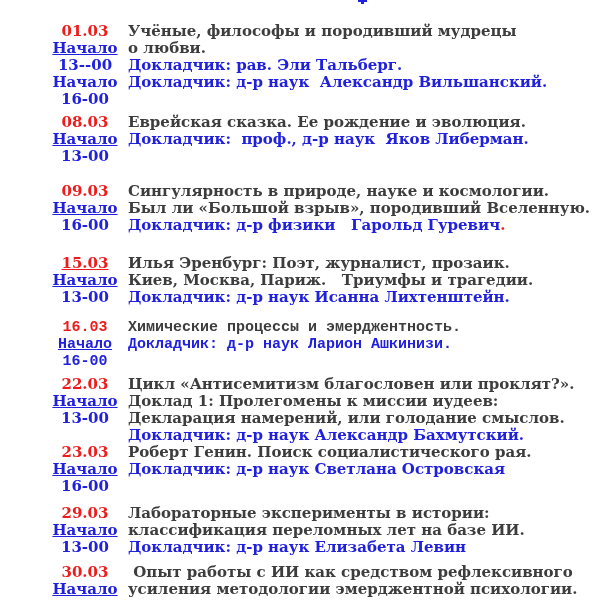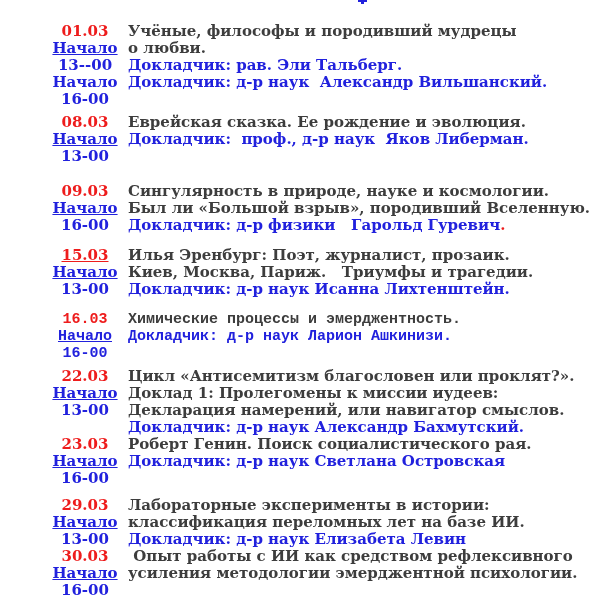--- a/index.html
+++ b/index.html
@@ -69,21 +69,21 @@
         </div>
         <div class="event-row">
           <div class="cell-left"><span class="start u">Начало</span></div>
           <div class="cell-right"><span class="speaker">Докладчик:  проф., д-р наук  Яков Либерман.</span></div>
         </div>
         <div class="event-row">
           <div class="cell-left"><span class="time">13-00</span></div>
           <div class="cell-right"></div>
         </div>
       </div>
-      <div class="event-block" style="margin-bottom: 13px;">
+      <div class="event-block" style="margin-bottom: 21px;">
         <div class="event-row">
           <div class="cell-left"><span class="date">09.03</span></div>
           <div class="cell-right"><span class="title">Сингулярность в природе, науке и космологии.</span></div>
         </div>
         <div class="event-row">
           <div class="cell-left"><span class="start u">Начало</span></div>
           <div class="cell-right"><span class="title">Был ли «Большой взрыв», породивший Вселенную.</span></div>
         </div>
         <div class="event-row">
           <div class="cell-left"><span class="time">16-00</span></div>
@@ -122,42 +122,42 @@
         <div class="event-row">
           <div class="cell-left"><span class="date">22.03</span></div>
           <div class="cell-right"><span class="title">Цикл «Антисемитизм благословен или проклят?».</span></div>
         </div>
         <div class="event-row">
           <div class="cell-left"><span class="start u">Начало</span></div>
           <div class="cell-right"><span class="title">Доклад 1: Пролегомены к миссии иудеев:</span></div>
         </div>
         <div class="event-row">
           <div class="cell-left"><span class="time">13-00</span></div>
-          <div class="cell-right"><span class="title">Декларация намерений, или навигатор смыслов.</span></div>
+          <div class="cell-right"><span class="title">Декларация намерений, или голодание смыслов.</span></div>
         </div>
         <div class="event-row">
           <div class="cell-left"></div>
           <div class="cell-right"><span class="speaker">Докладчик: д-р наук Александр Бахмутский.</span></div>
         </div>
       </div>
       <div class="event-block" style="margin-bottom: 10px;">
         <div class="event-row">
           <div class="cell-left"><span class="date">23.03</span></div>
           <div class="cell-right"><span class="title">Роберт Генин. Поиск социалистического рая.</span></div>
         </div>
         <div class="event-row">
           <div class="cell-left"><span class="start u">Начало</span></div>
           <div class="cell-right"><span class="speaker">Докладчик: д-р наук Светлана Островская</span></div>
         </div>
         <div class="event-row">
           <div class="cell-left"><span class="time">16-00</span></div>
           <div class="cell-right"></div>
         </div>
       </div>
-      <div class="event-block" style="margin-bottom: 0px;">
+      <div class="event-block" style="margin-bottom: 8px;">
         <div class="event-row">
           <div class="cell-left"><span class="date">29.03</span></div>
           <div class="cell-right"><span class="title">Лабораторные эксперименты в истории:</span></div>
         </div>
         <div class="event-row">
           <div class="cell-left"><span class="start u">Начало</span></div>
           <div class="cell-right"><span class="title">классификация переломных лет на базе ИИ.</span></div>
         </div>
         <div class="event-row">
           <div class="cell-left"><span class="time">13-00</span></div>

